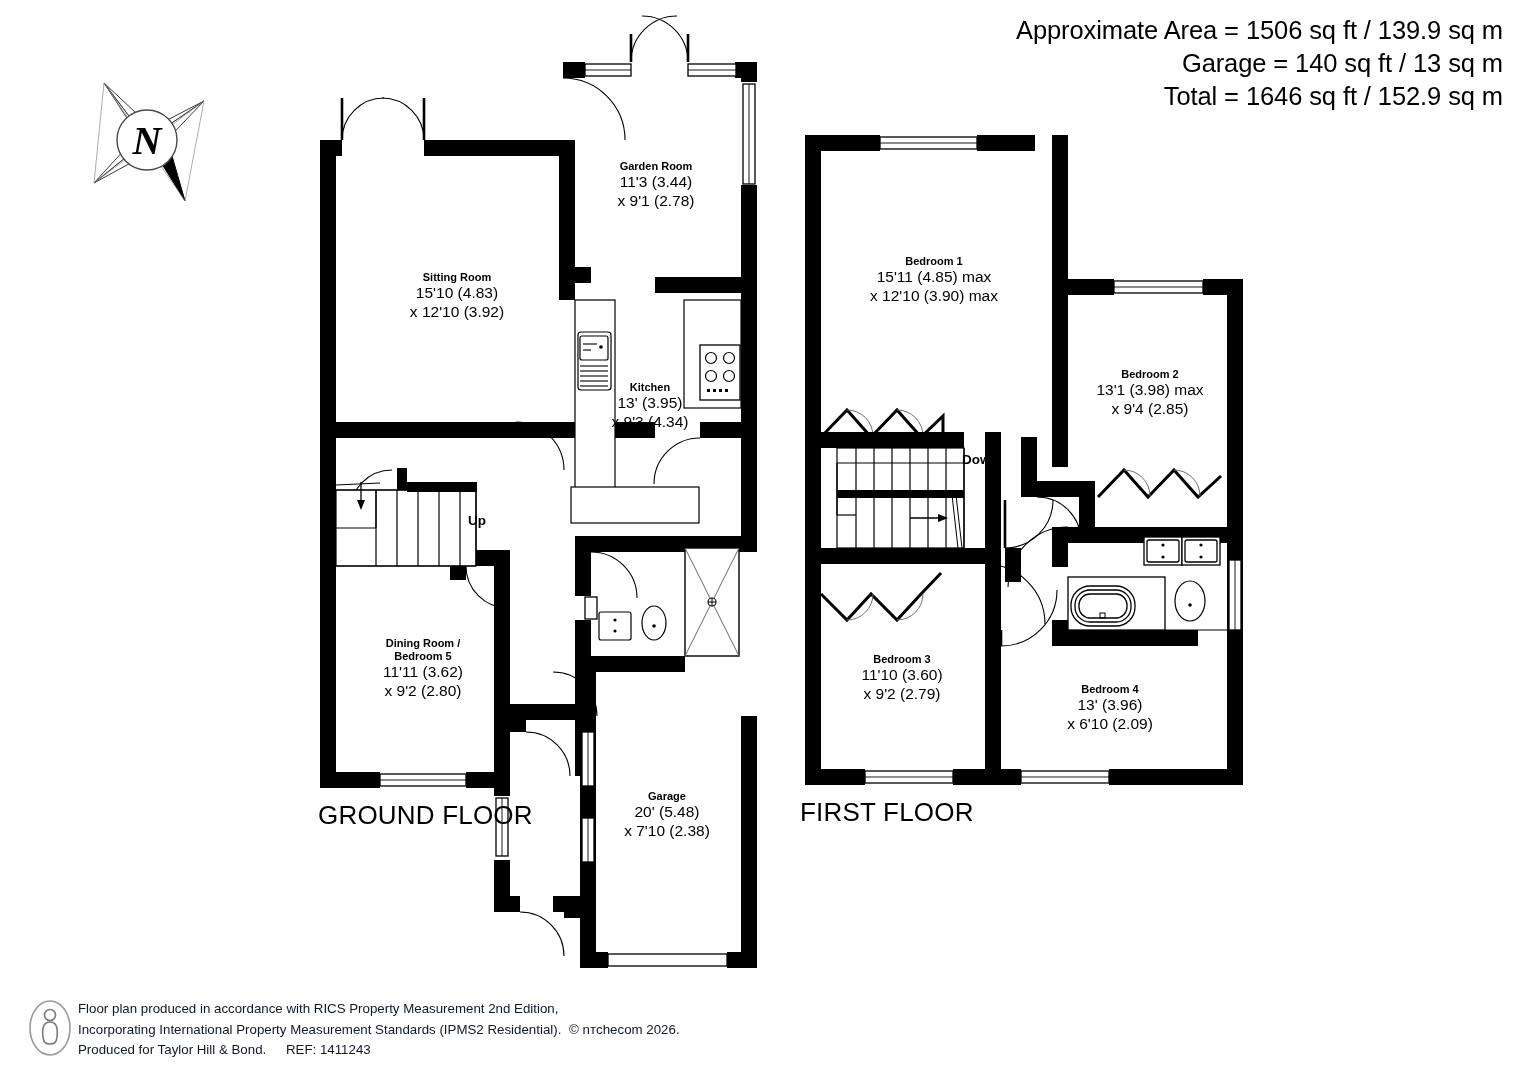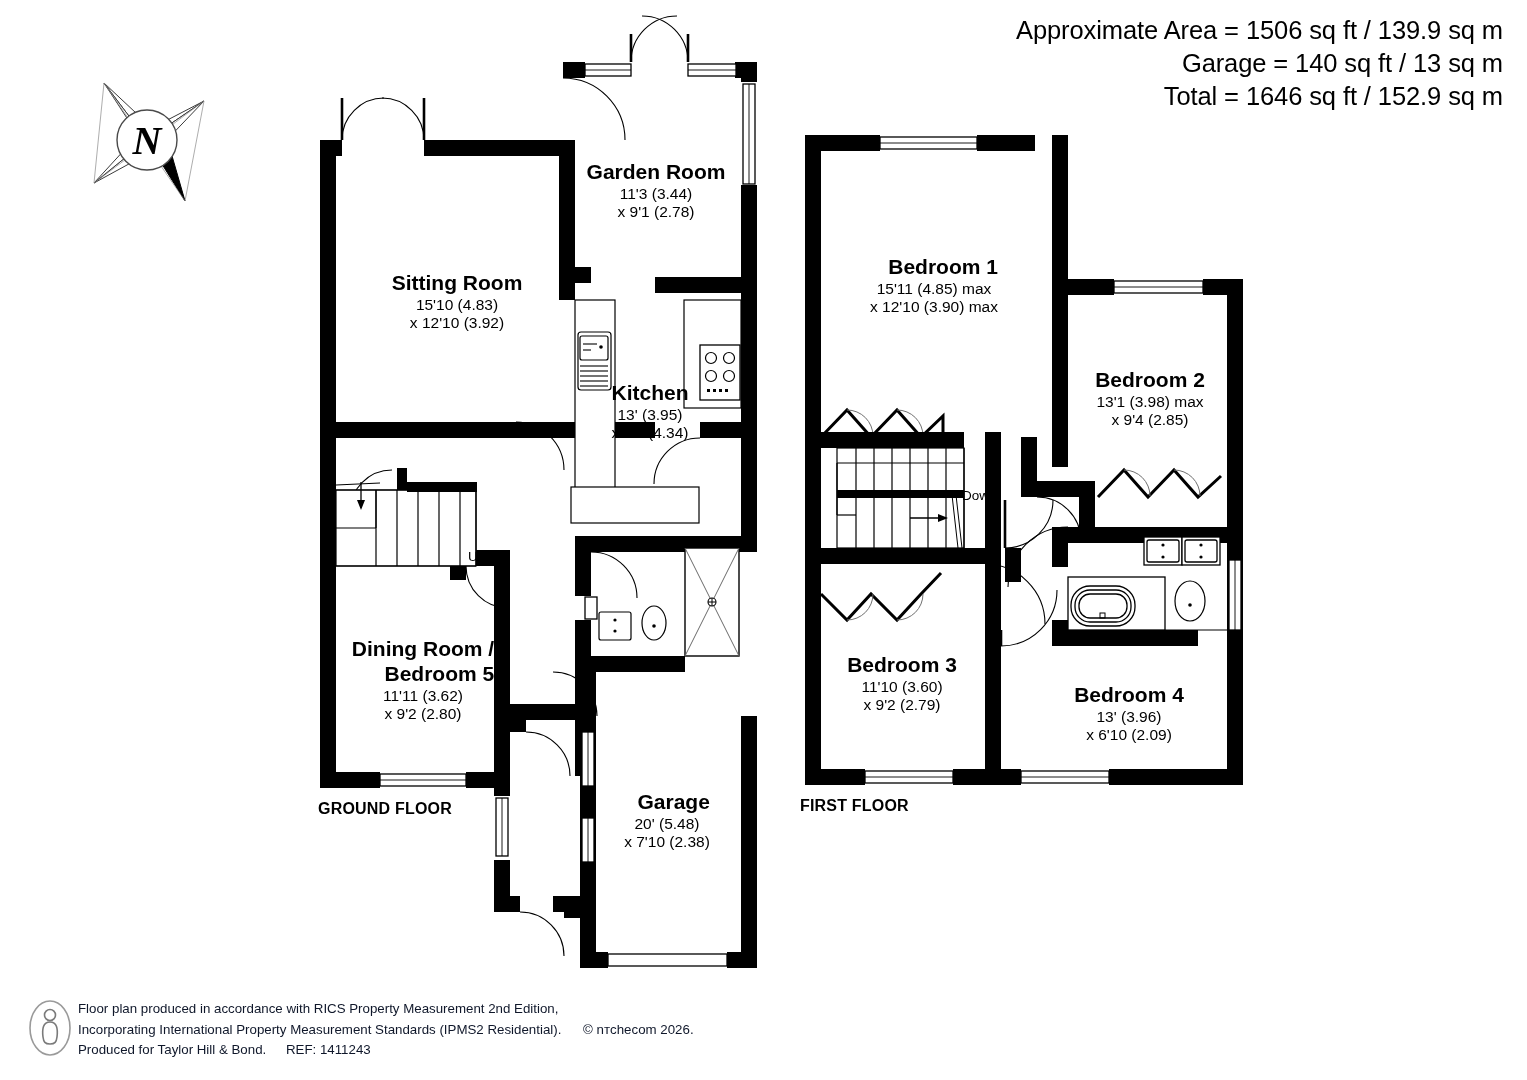--- a/index.html
+++ b/index.html
@@ -58,42 +58,40 @@
   
   .room-label {
     position: absolute;
     text-align: center;
     line-height: 1.19;
     white-space: nowrap;
     transform: translateX(-50%);
   }
   .room-label .rl-name {
     font-weight: bold;
-    font-size: 21px;
-    text-align: right;
+    font-size: 11px;
   }
   .room-label .rl-dim {
     font-size: 15.5px;
   }
 
   .floor-title {
     position: absolute;
-    font-weight: bold;
-    font-size: 16px;
+    font-weight: normal;
+    font-size: 26px;
     letter-spacing: 0.2px;
     white-space: nowrap;
     text-align: center;
   }
 
   .stair-dir {
     position: absolute;
-    font-weight: normal;
+    font-weight: bold;
     font-size: 13.5px;
     white-space: nowrap;
-    margin-top: 36px;
   }
 
   
   #footer-area {
     position: absolute;
     left: 28px;
     top: 995px;
     width: 760px;
     height: 70px;
   }
@@ -107,21 +105,21 @@
   #footer-text {
     position: absolute;
     left: 50px;
     top: 4px;
     font-size: 13.3px;
     line-height: 1.55;
     color: #0f172a;
     white-space: nowrap;
   }
   #footer-text .ft-inline { white-space: nowrap; }
-  #footer-text .ft-copy { margin-left: 18px; }
+  #footer-text .ft-copy { margin-left: 4px; }
   #footer-text .ft-ref { margin-left: 16px; }
 </style>
 </head>
 <body>
 
 <div id="header-area">
   <div class="hdr-line">Approximate Area = 1506 sq ft / 139.9 sq m</div>
   <div class="hdr-line">Garage = 140 sq ft / 13 sq m</div>
   <div class="hdr-line">Total = 1646 sq ft / 152.9 sq m</div>
 </div>
@@ -550,21 +548,21 @@
   <div class="rl-dim">13'1 (3.98) max</div>
   <div class="rl-dim">x 9'4 (2.85)</div>
 </div>
 
 <div class="room-label" style="left:902px; top:653px;">
   <div class="rl-name">Bedroom 3</div>
   <div class="rl-dim">11'10 (3.60)</div>
   <div class="rl-dim">x 9'2 (2.79)</div>
 </div>
 
-<div class="room-label" style="left:1110px; top:683px;margin-left:19px;">
+<div class="room-label" style="left:1110px; top:683px;">
   <div class="rl-name">Bedroom 4</div>
   <div class="rl-dim">13' (3.96)</div>
   <div class="rl-dim">x 6'10 (2.09)</div>
 </div>
 
 <div class="stair-dir" style="left:962px; top:452px;">Down</div>
 <div class="floor-title" style="left:800px; top:797px;">FIRST FLOOR</div>
 
 <div id="footer-area">
   <div id="footer-icon">

